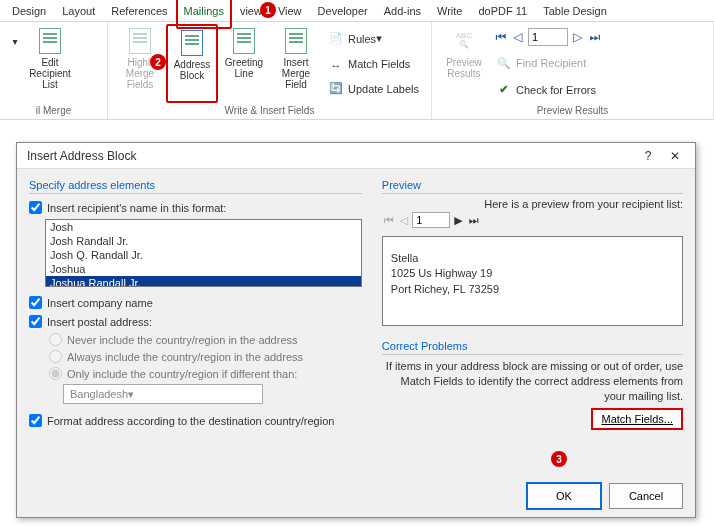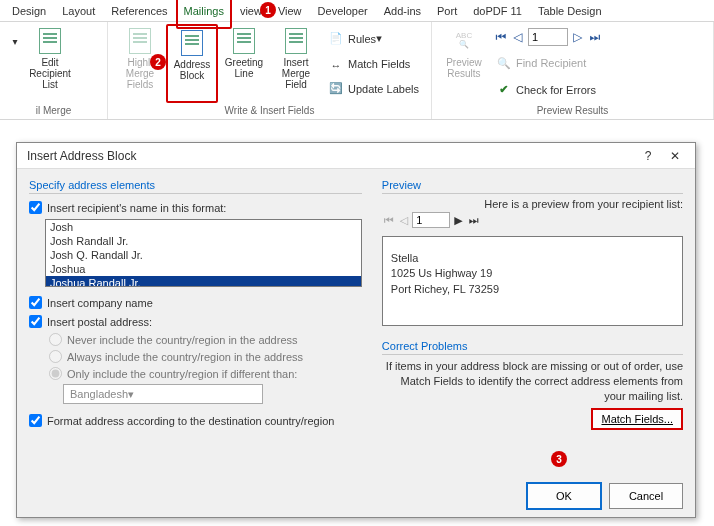--- a/index.html
+++ b/index.html
@@ -69,21 +69,21 @@
 
 <div class="tabs">
   <span class="tab">Design</span>
   <span class="tab">Layout</span>
   <span class="tab">References</span>
   <span class="tab active highlight">Mailings</span>
   <span class="tab">view</span>
   <span class="tab">View</span>
   <span class="tab">Developer</span>
   <span class="tab">Add-ins</span>
-  <span class="tab">Port</span>
+  <span class="tab">Write</span>
   <span class="tab">doPDF 11</span>
   <span class="tab">Table Design</span>
 </div>
 
 <span class="badge b1">1</span>
 
 <div class="ribbon">
   <div class="group" style="width:108px">
     <div class="group-body">
       <div class="bigbtn" style="width:18px">

